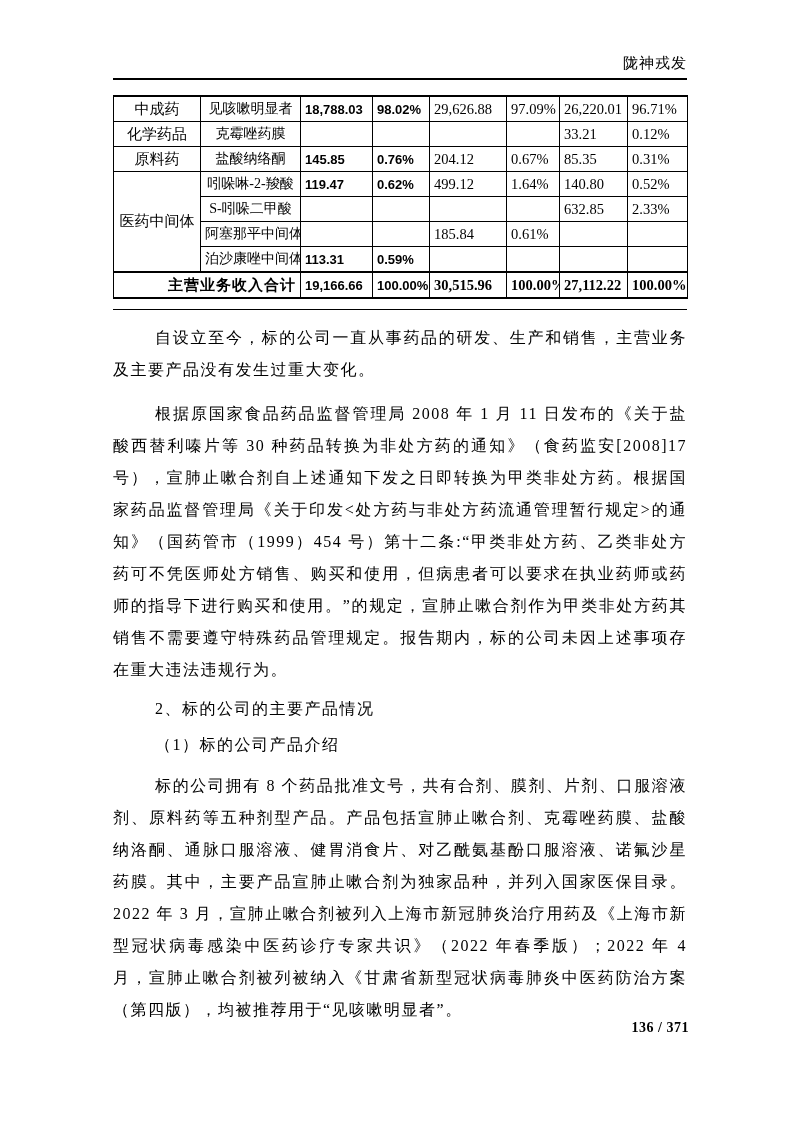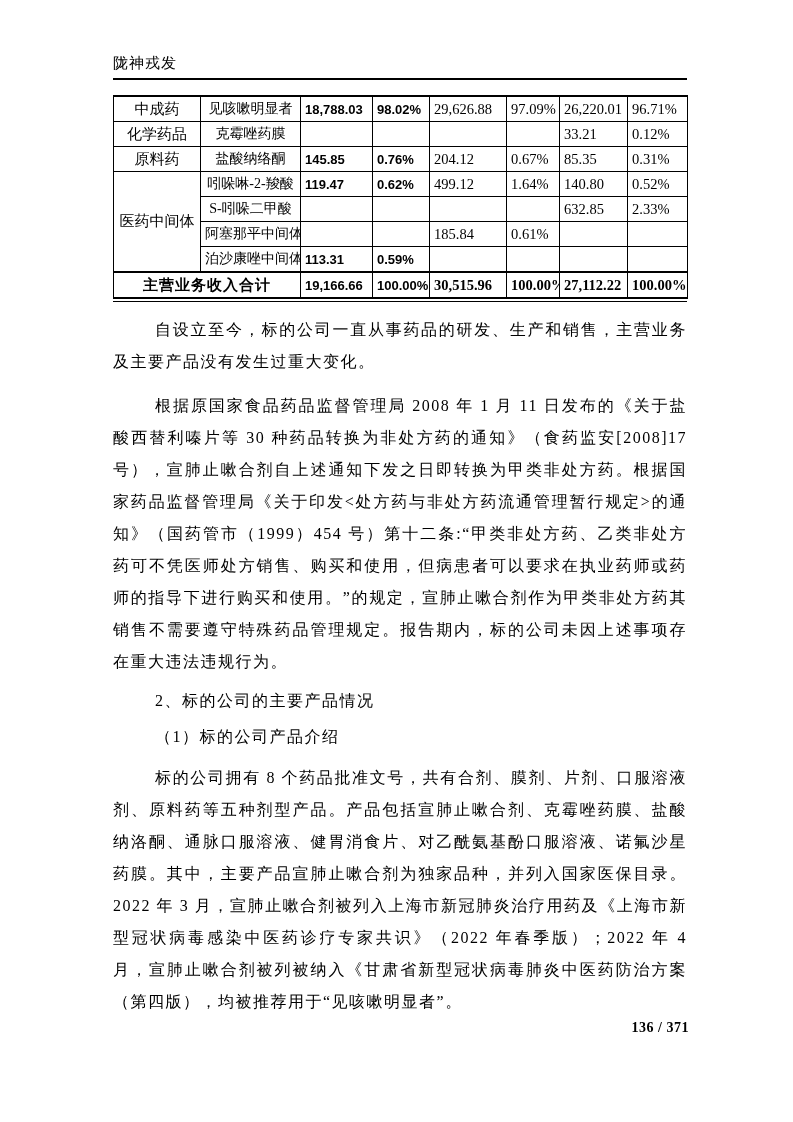--- a/index.html
+++ b/index.html
@@ -3,40 +3,40 @@
 <meta charset="utf-8">
 <style>
   html,body{margin:0;padding:0;background:#e8e8e8;}
   .page{
     width:793px;height:1122px;background:#ffffff;position:relative;
     margin:0 auto;color:#000;overflow:hidden;
     font-family:"Liberation Serif","DejaVu Serif",serif;
   }
   .content{padding:0 106px 0 113px;}
   .header{
-    display:flex;justify-content:flex-start;align-items:baseline;
+    display:flex;justify-content:flex-end;align-items:baseline;
     padding-top:54px;padding-bottom:5px;border-bottom:2px solid #000;
     font-size:15px;letter-spacing:1px;
   }
-  .table-wrap{margin-top:15px;border-bottom:1.5px solid #000;padding-bottom:2px;}
+  .table-wrap{margin-top:15px;border-bottom:1.5px solid #000;padding-bottom:10px;}
   table.rev{
     border-collapse:collapse;table-layout:fixed;width:574px;
     border-top:2.5px solid #000;border-bottom:2px solid #000;
     font-size:15px;
   }
   table.rev td{
     border:1px solid #000;height:24px;padding:0 4px;
     overflow:hidden;white-space:nowrap;vertical-align:middle;
   }
   td.cat{text-align:center;padding:0 2px;}
   td.prod{text-align:center;padding:0 1px;font-size:14px;}
   td.num{text-align:left;font-size:14.5px;}
   td.bs{font-family:"Liberation Sans","DejaVu Sans",sans-serif;font-weight:bold;font-size:13px;}
   tr.total td{font-weight:bold;border-top:2px solid #000;}
-  td.tlabel{text-align:center;font-size:15px;letter-spacing:1px;}
+  td.tlabel{text-align:right;font-size:15px;letter-spacing:1px;}
   .para{
     font-size:16px;line-height:32px;text-align:justify;
     text-indent:42px;margin:12px 0 0 0;letter-spacing:1.5px;
   }
   .heading{line-height:26px;margin-top:10px;text-align:left;}
   .footer{
     position:absolute;top:1020px;right:104px;
     font-weight:bold;font-size:14px;letter-spacing:0.5px;text-align:right;
   }
 </style>

